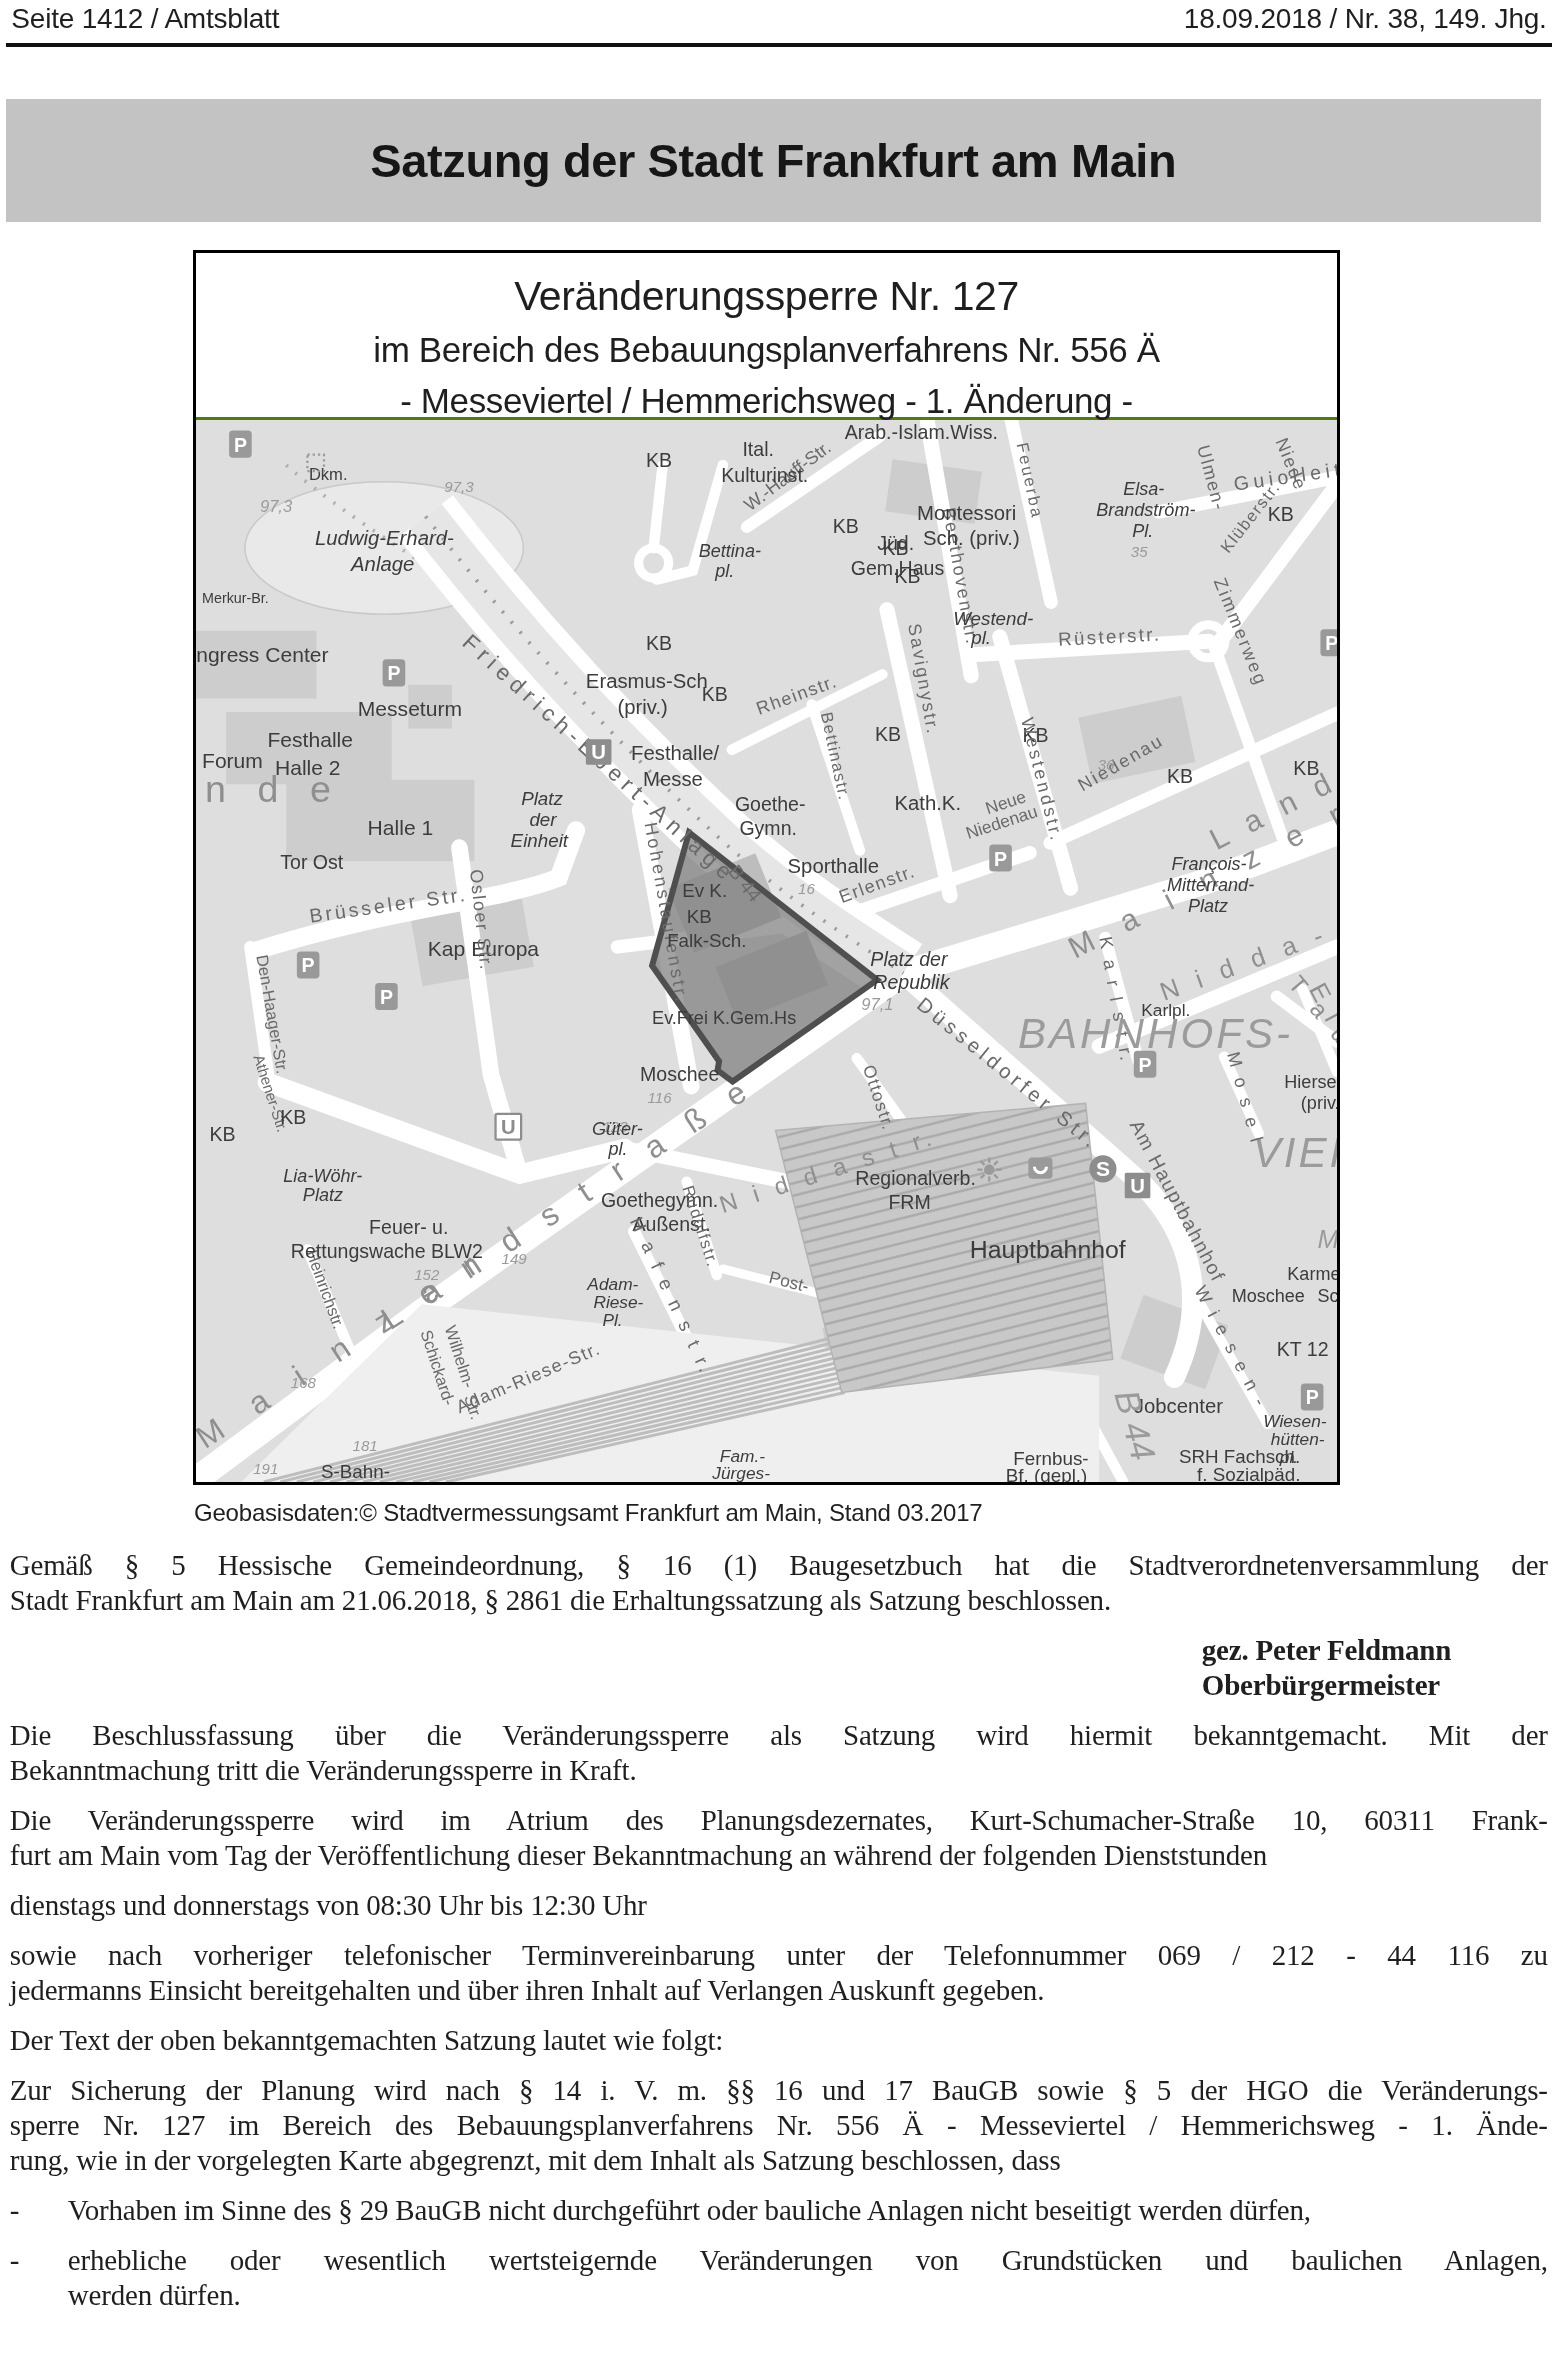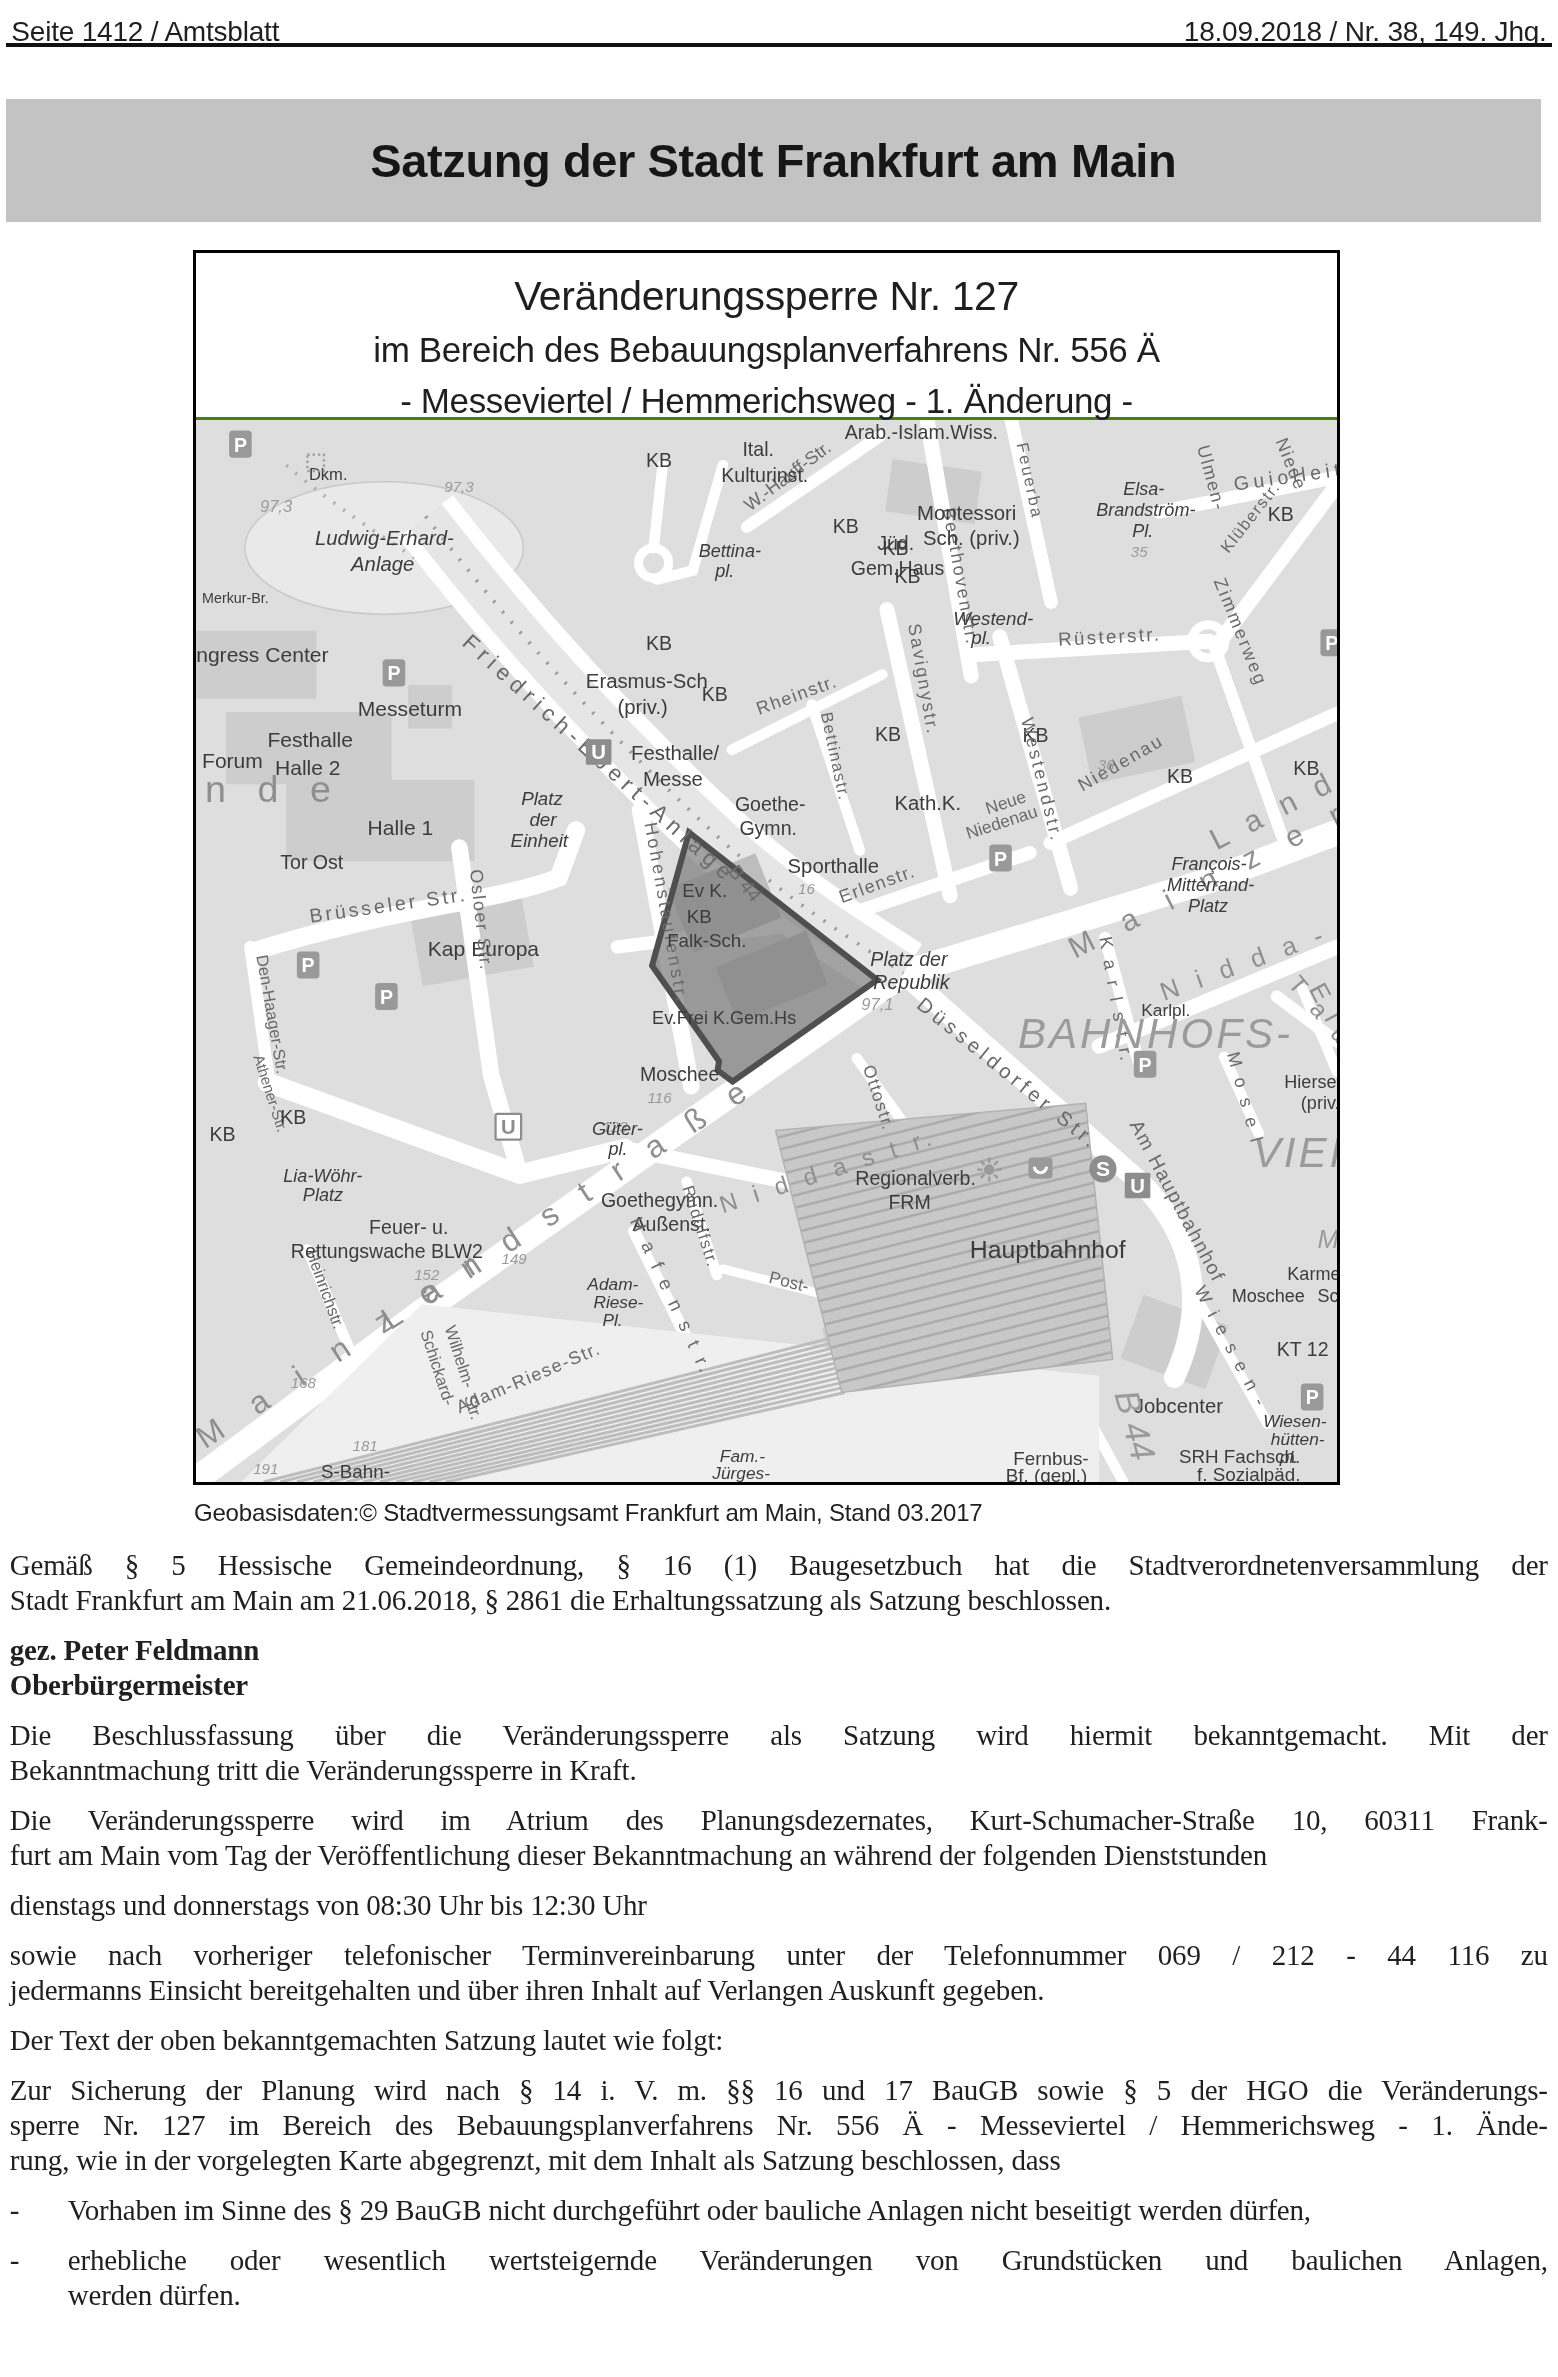--- a/index.html
+++ b/index.html
@@ -2,21 +2,21 @@
 <html style="font-size:12px"><head>
 <meta charset="utf-8">
 <style>
   html,body{margin:0;padding:0;}
   body{
     width:1558px;height:2377px;position:relative;background:#ffffff;
     font-family:"Liberation Sans",sans-serif;color:#1f1f1f;
     -webkit-font-smoothing:antialiased;overflow:hidden;
   }
   
-  .hdr{position:absolute;top:16px;left:11.3px;right:11.3px;display:flex;justify-content:space-between;
+  .hdr{position:absolute;top:3px;left:11.3px;right:11.3px;display:flex;justify-content:space-between;
        font-size:28px;letter-spacing:-0.2px;}
   .rule{position:absolute;top:43px;left:6px;right:6px;height:3.8px;background:#111;}
   
   .banner{position:absolute;top:99px;left:6px;right:17.3px;height:123px;background:#c3c3c3;
           display:flex;align-items:center;justify-content:center;text-align:center;}
   .banner h1{margin:0;font-size:47px;font-weight:bold;color:#161616;letter-spacing:-0.4px;}
   
   .figbox{position:absolute;top:250px;left:193px;width:1147px;height:1235px;
           border:3px solid #000;box-sizing:border-box;background:#fff;}
   .figtitle{height:167px;border-bottom:3px solid #4d7c0f;box-sizing:border-box;
@@ -25,21 +25,21 @@
   .figtitle .l2,.figtitle .l3{font-size:35px;margin-top:10.5px;letter-spacing:-0.4px;}
   .mapwrap{position:relative;width:1141px;height:1062px;overflow:hidden;}
   svg#map{display:block;}
   .caption{position:absolute;top:1499px;left:194px;font-size:24px;letter-spacing:-0.2px;}
   
   .bodytext{position:absolute;top:1548px;left:9.8px;width:1538px;font-size:29px;line-height:35px;
             letter-spacing:-0.2px;font-family:Liberation Serif, serif;}
   .para{margin:0 0 15px 0;}
   .line{width:100%;}
   .line.just{text-align:justify;text-align-last:justify;}
-  .sig{font-weight:bold;}
+  .sig{font-weight:bold;margin-left:1192px;}
   .lpara{display:flex;}
   .lpara .marker{width:31px;flex:none;}
   .lpara .ltxt{flex:1;margin-left:27px;}
   
   text{font-family:"Liberation Sans",sans-serif;}
   .t-b{fill:#3c3c3c;}
   .t-pl{fill:#3c3c3c;font-style:italic;}
   .t-st{fill:#6a6a6a;}
   .t-n{fill:#9a9a9a;font-style:italic;}
   .t-big{fill:#9b9b9b;font-style:italic;}

